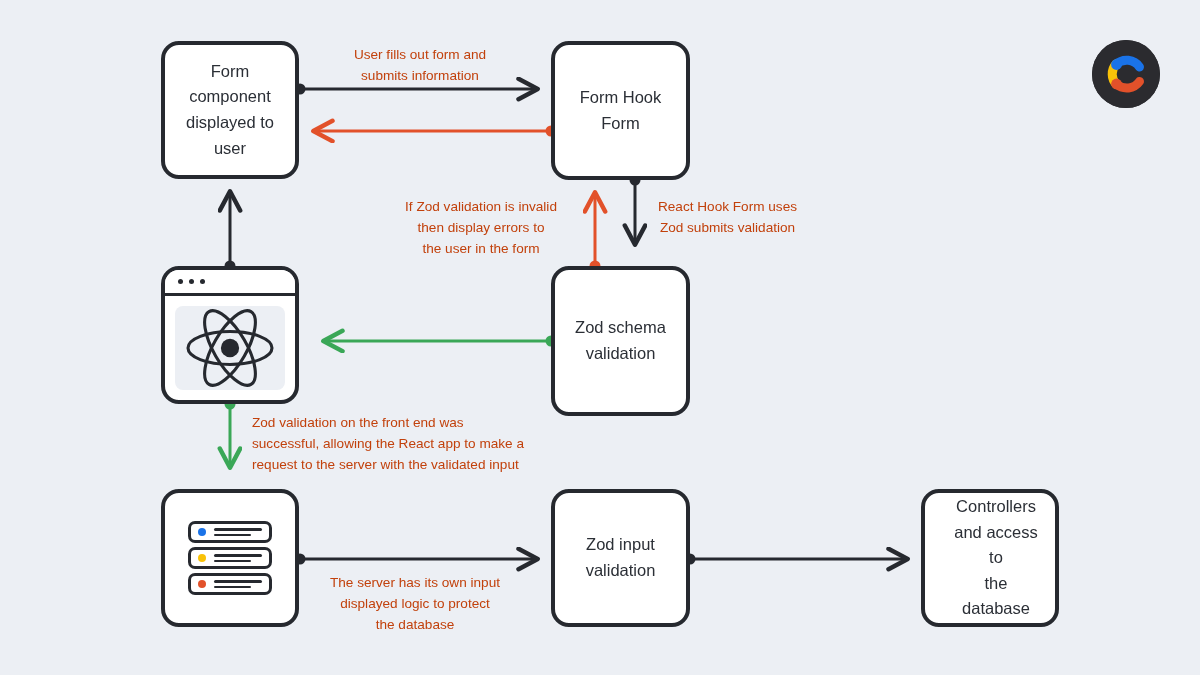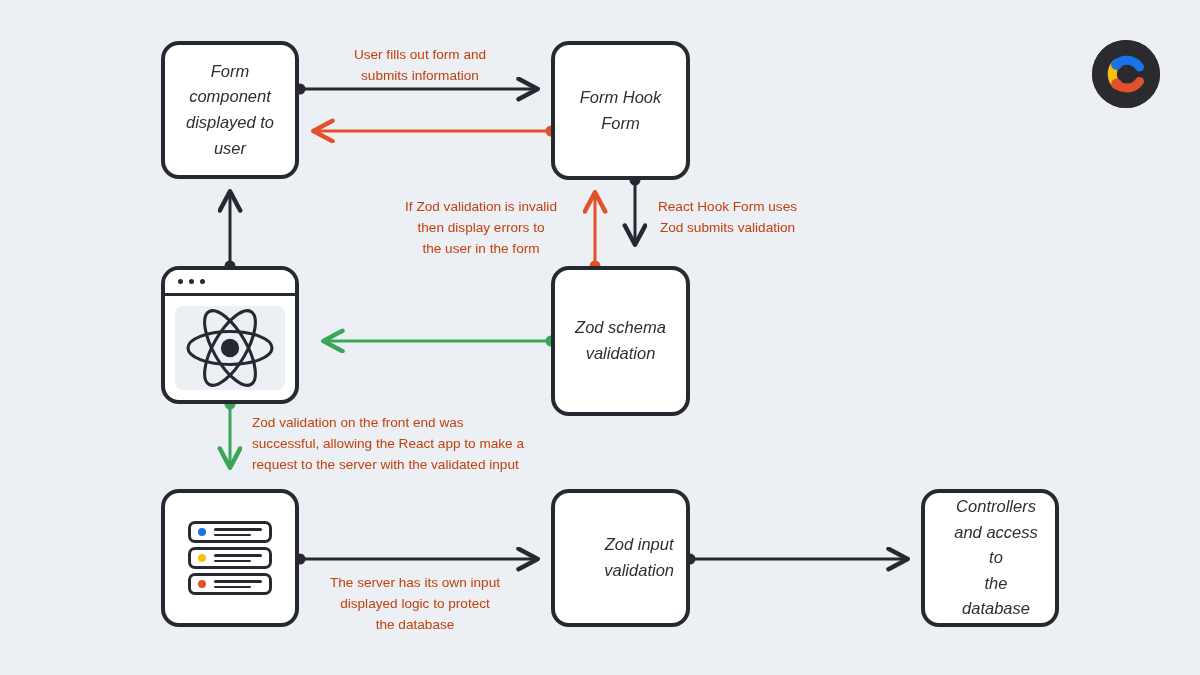--- a/index.html
+++ b/index.html
@@ -27,21 +27,20 @@
     border-radius: 18px;
     box-sizing: border-box;
     display: flex;
     align-items: center;
     justify-content: center;
     text-align: center;
     color: #2b2f36;
     font-size: 16.5px;
     line-height: 1.55;
     padding: 6px 12px;
-    font-style: italic;
   }
   .node-label {
     white-space: pre-line;
     display: block;
   }
   .edge-label {
     position: absolute;
     color: #c2410c;
     font-size: 13.6px;
     line-height: 1.55;
@@ -261,21 +260,21 @@
     <div class="server-unit">
       <span class="server-led" style="background:#e2512a"></span>
       <span class="server-lines">
           <i></i>
           <i></i>
         </span>
     </div>
   </div>
 </div>
 
-<div class="node" id="node-zod-input-validation" style="left:551px; top:489px; width:139px; height:138px;justify-content:flex-end;">
+<div class="node" id="node-zod-input-validation" style="left:551px; top:489px; width:139px; height:138px;">
   <span class="node-label">Zod input
 validation</span>
 </div>
 
 <div class="node" id="node-controllers-database" style="left:921px; top:489px; width:138px; height:138px;padding-left:24px;">
   <span class="node-label">Controllers
 and access to
 the database</span>
 </div>
 

